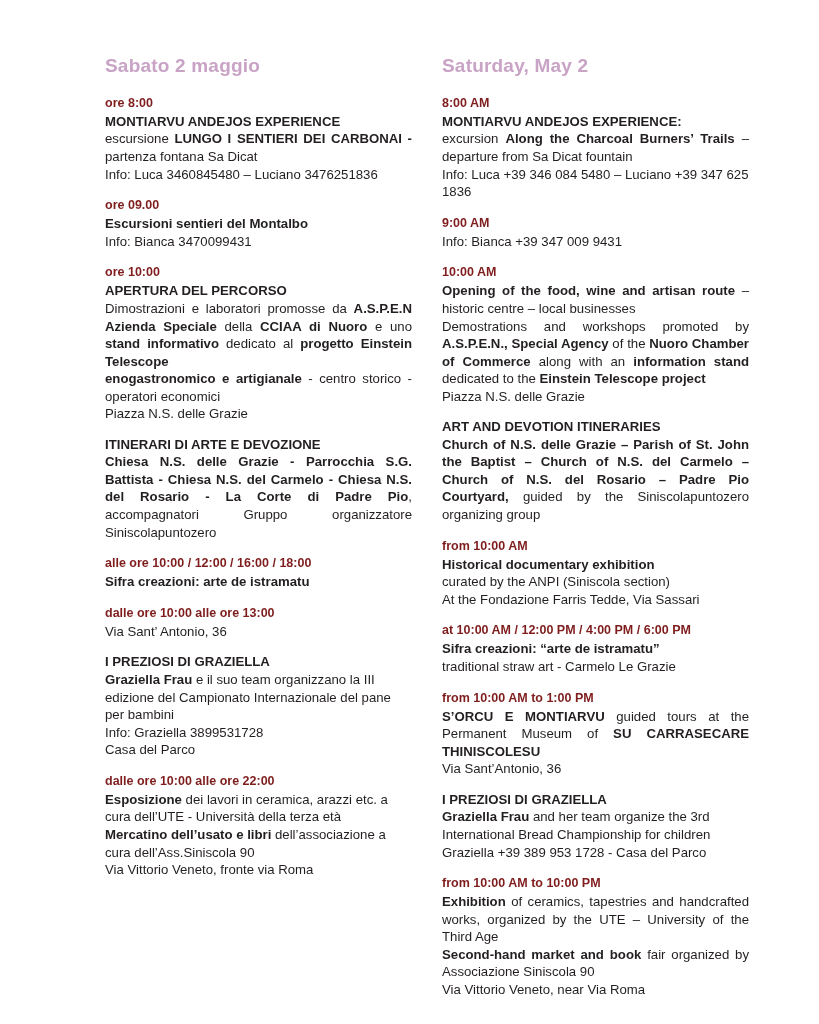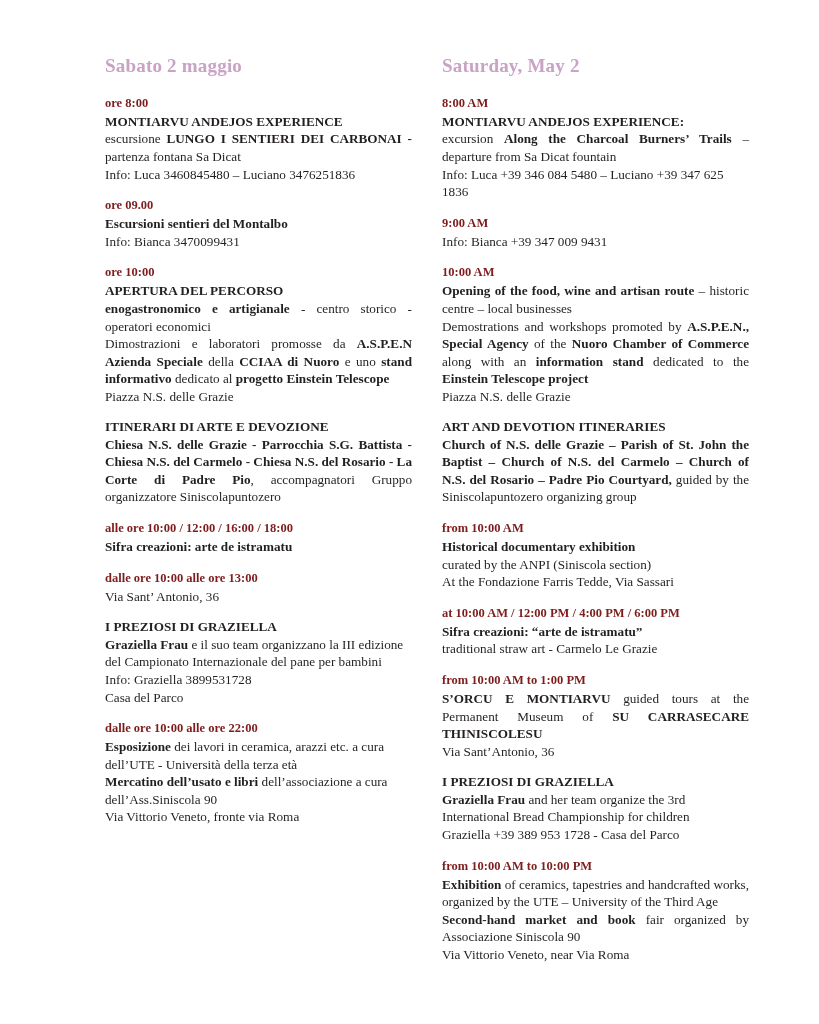--- a/index.html
+++ b/index.html
@@ -13,21 +13,20 @@
     font-family: "Liberation Sans", sans-serif;
     color: #231f20;
   }
   .page {
     position: relative;
     width: 819px;
     height: 1024px;
     box-sizing: border-box;
     padding: 55px 70px 10px 105px;
     overflow: hidden;
-    font-family: Liberation Serif, serif;
   }
   .columns {
     display: flex;
     gap: 30px;
     align-items: flex-start;
   }
   .col {
     width: 315px;
   }
   .col-day-title {
@@ -78,22 +77,22 @@
             <p class="para"><span>Info: Luca 3460845480 – Luciano 3476251836</span></p>
           </div>
           <div class="block">
             <div class="time">ore 09.00</div>
             <p class="para"><span class="b">Escursioni sentieri del Montalbo</span></p>
             <p class="para"><span>Info: Bianca 3470099431</span></p>
           </div>
           <div class="block">
             <div class="time">ore 10:00</div>
             <p class="para just"><span class="b">APERTURA DEL PERCORSO</span></p>
+            <p class="para just"><span>Dimostrazioni e laboratori promosse da </span><span class="b">A.S.P.E.N Azienda Speciale</span><span> della </span><span class="b">CCIAA di Nuoro</span><span> e uno </span><span class="b">stand informativo</span><span> dedicato al </span><span class="b">progetto Einstein Telescope</span></p>
             <p class="para just"><span class="b">enogastronomico e artigianale</span><span> - centro storico - operatori economici</span></p>
-            <p class="para just"><span>Dimostrazioni e laboratori promosse da </span><span class="b">A.S.P.E.N Azienda Speciale</span><span> della </span><span class="b">CCIAA di Nuoro</span><span> e uno </span><span class="b">stand informativo</span><span> dedicato al </span><span class="b">progetto Einstein Telescope</span></p>
             <p class="para"><span>Piazza N.S. delle Grazie</span></p>
           </div>
           <div class="block">
             <p class="para"><span class="b">ITINERARI DI ARTE E DEVOZIONE</span></p>
             <p class="para just"><span class="b">Chiesa N.S. delle Grazie - Parrocchia S.G. Battista - Chiesa N.S. del Carmelo - Chiesa N.S. del Rosario - La Corte di Padre Pio</span><span>, accompagnatori Gruppo organizzatore Siniscolapuntozero</span></p>
           </div>
           <div class="block">
             <div class="time">alle ore 10:00 / 12:00 / 16:00 / 18:00</div>
             <p class="para"><span class="b">Sifra creazioni: arte de istramatu</span></p>
           </div>

